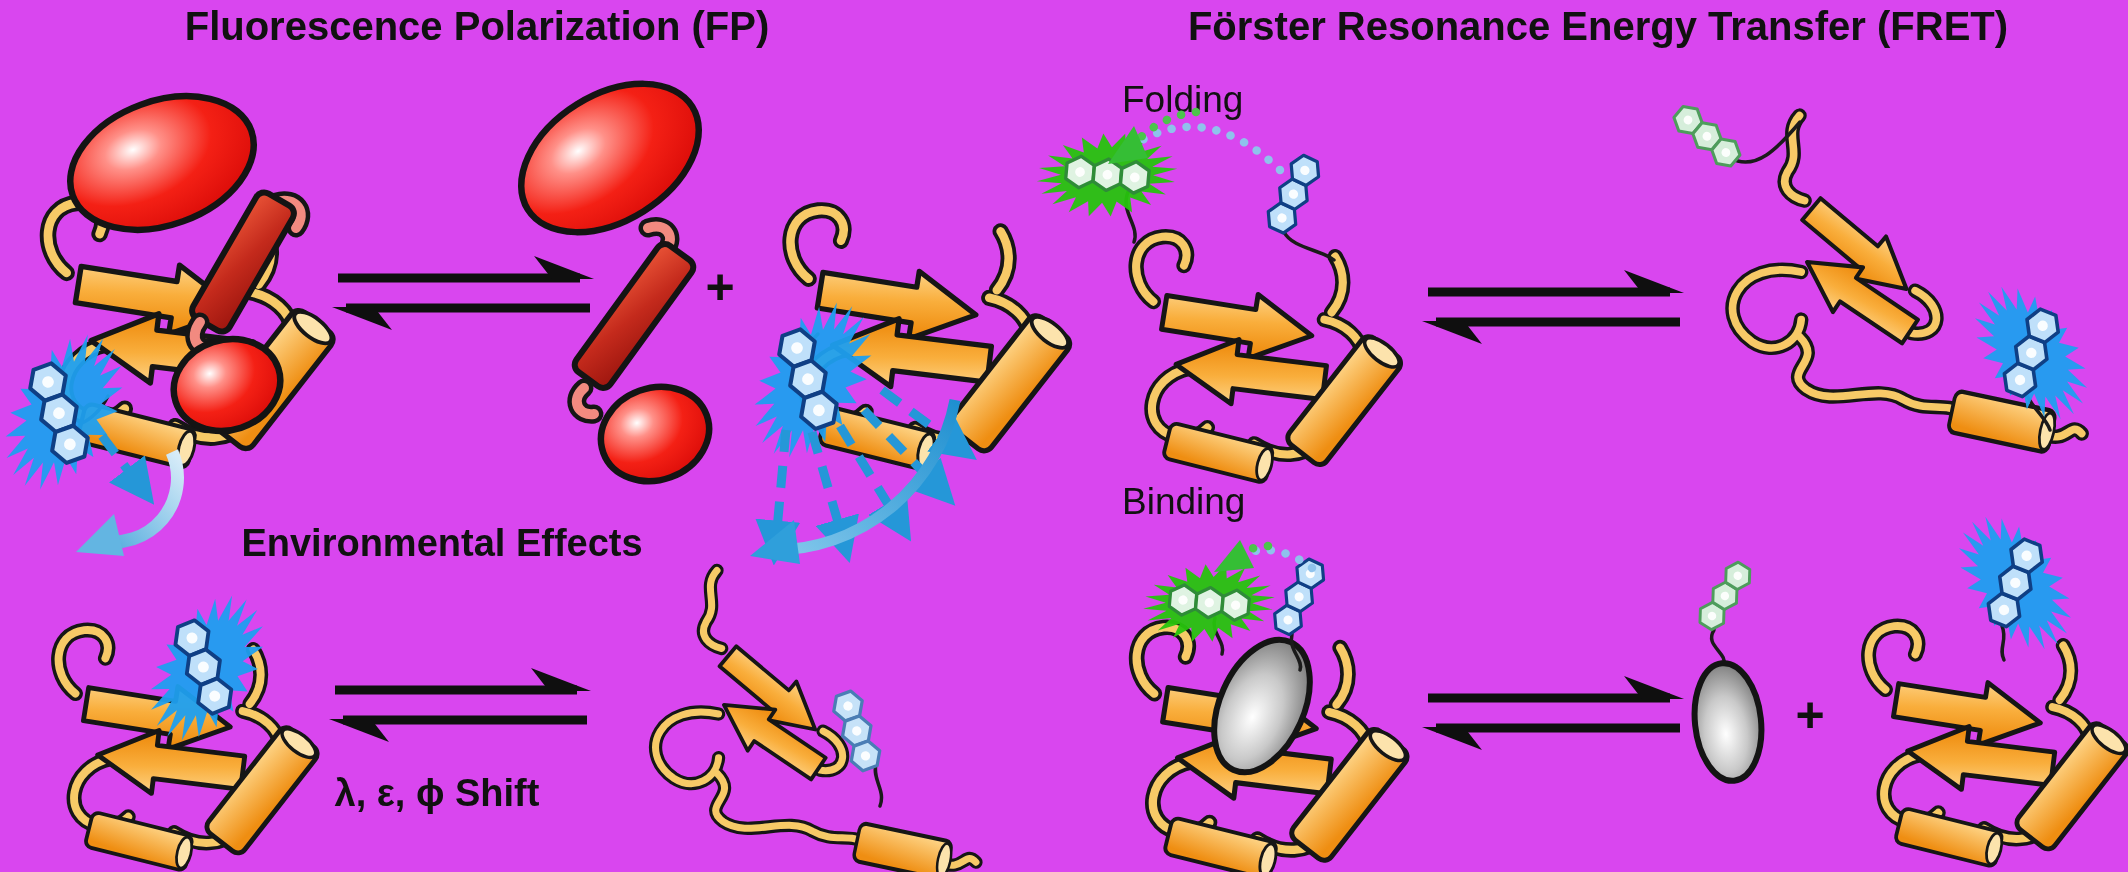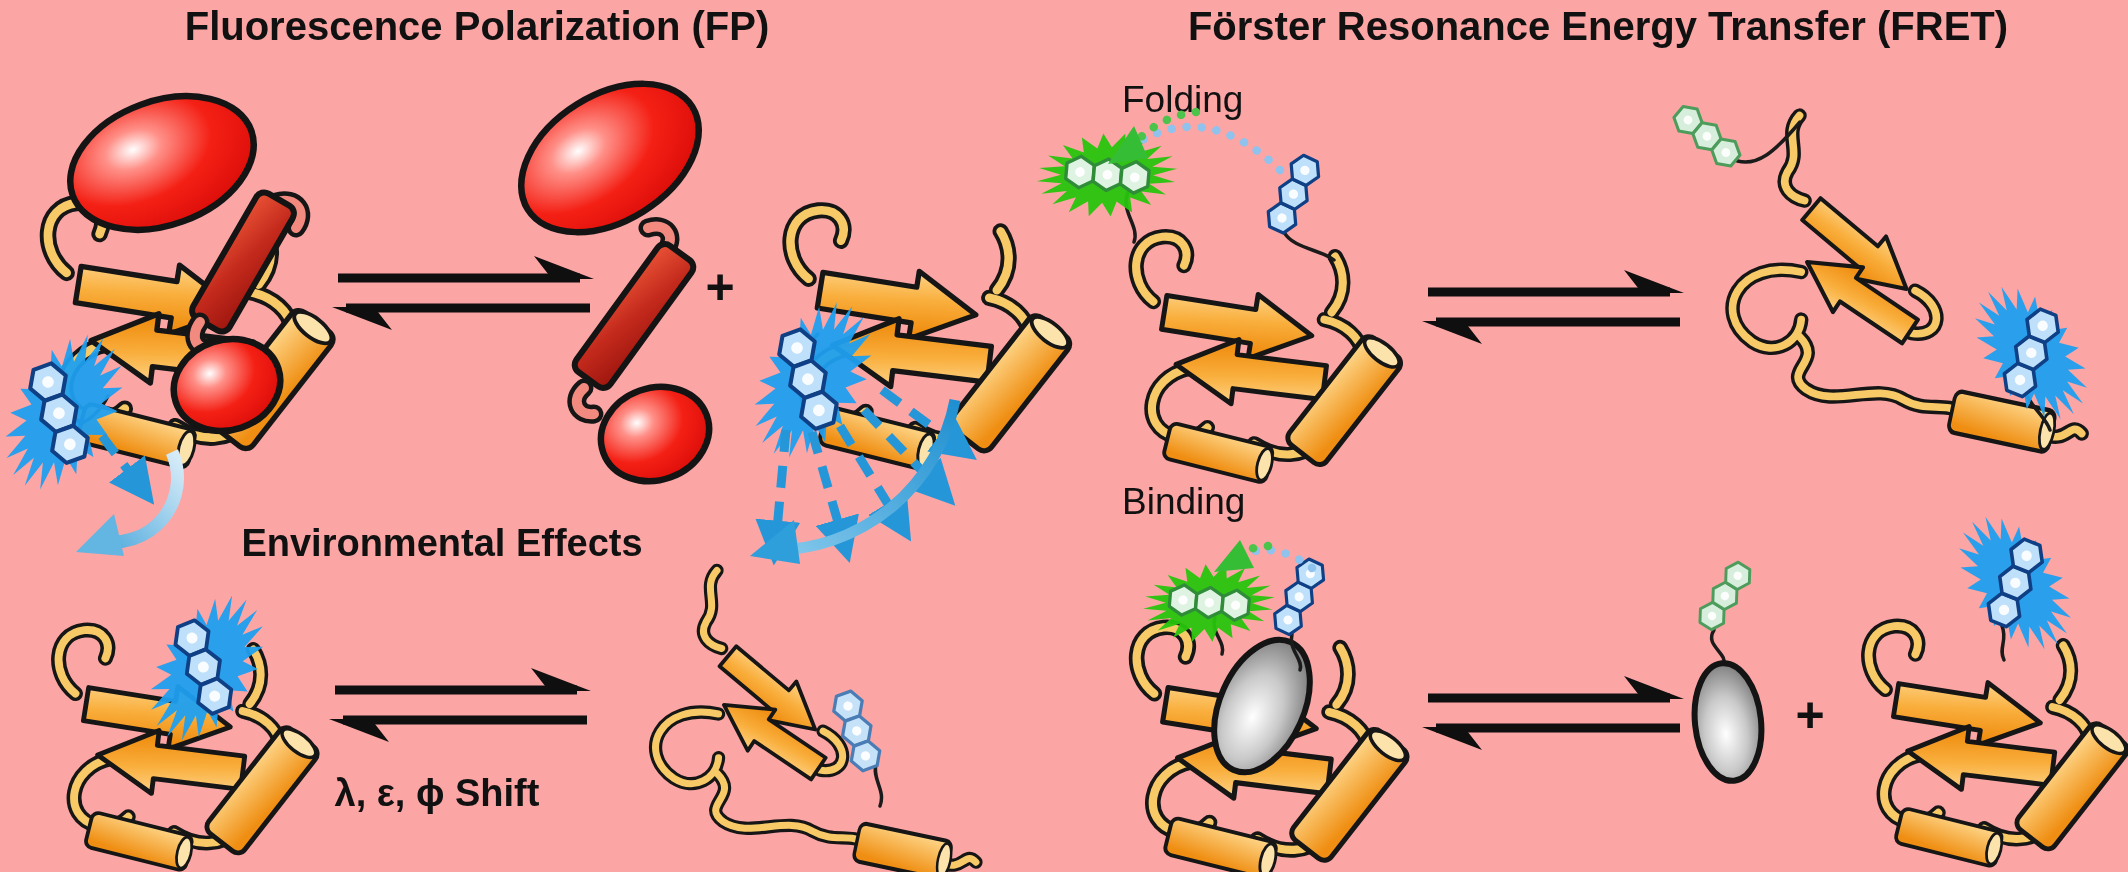--- a/index.html
+++ b/index.html
@@ -1,16 +1,16 @@
 <!DOCTYPE html>
 <html><head>
 <meta charset="utf-8">
 <style>
   html,body{margin:0;padding:0;background:#ffffff;}
-  .fig-wrap{width:2128px;height:872px;background:#fca5a5;overflow:hidden;}
+  .fig-wrap{width:2128px;height:872px;background:#d946ef;overflow:hidden;}
   svg{display:block;}
   text{font-family:"Liberation Sans","DejaVu Sans",sans-serif;}
   .tTitle{font-size:40px;font-weight:bold;fill:#111111;}
   .tSub{font-size:37px;font-weight:normal;fill:#111111;}
   .tBold{font-size:38px;font-weight:bold;fill:#111111;}
   .tPlus{font-size:50px;font-weight:bold;fill:#111111;}
   .loopO{fill:none;stroke:#161616;stroke-width:17;stroke-linecap:round;}
   .loopI{fill:none;stroke:#F7CA67;stroke-width:9;stroke-linecap:round;}
   .linkO{fill:none;stroke:#161616;stroke-width:19;stroke-linecap:round;}
   .linkI{fill:none;stroke:#F28A80;stroke-width:10;stroke-linecap:round;}

